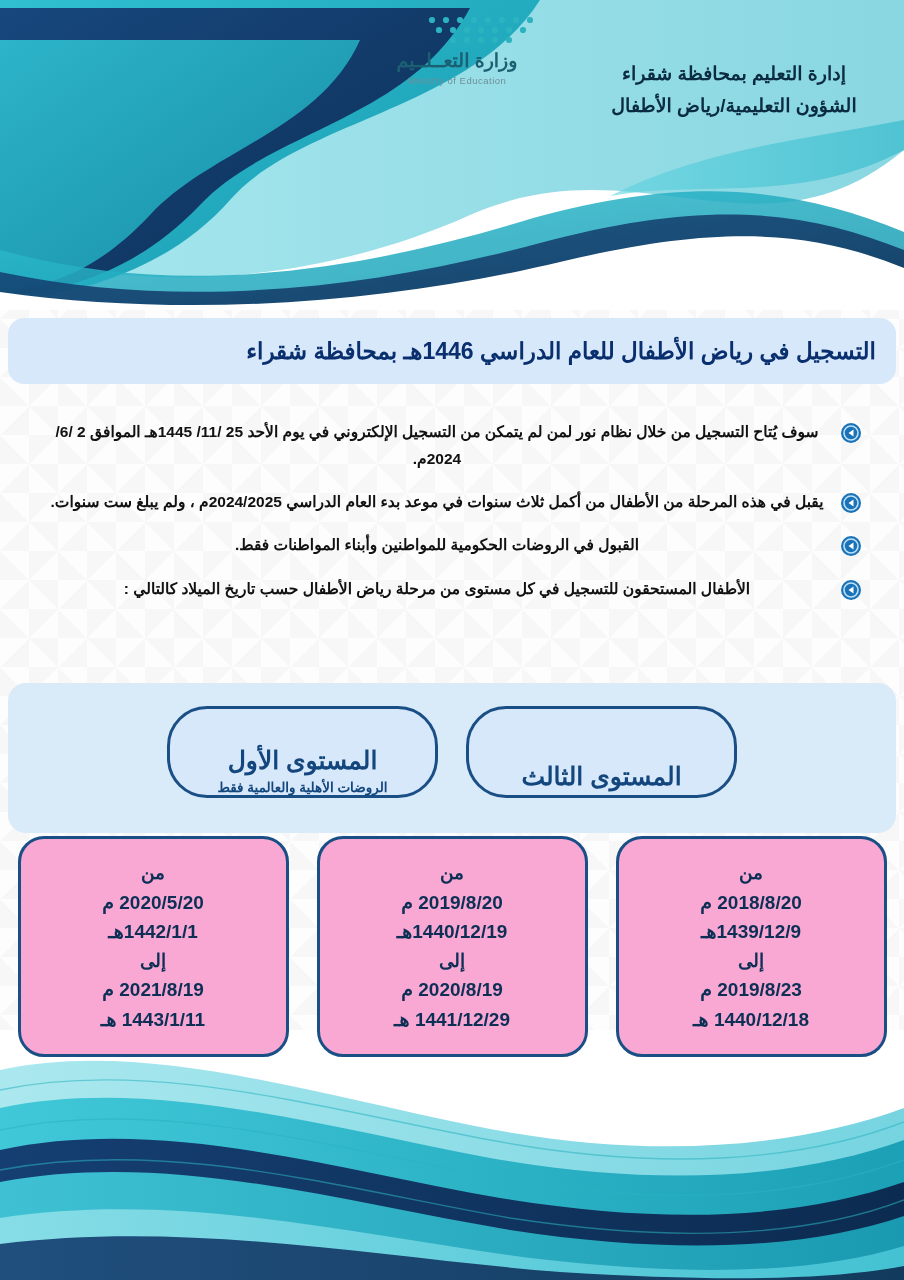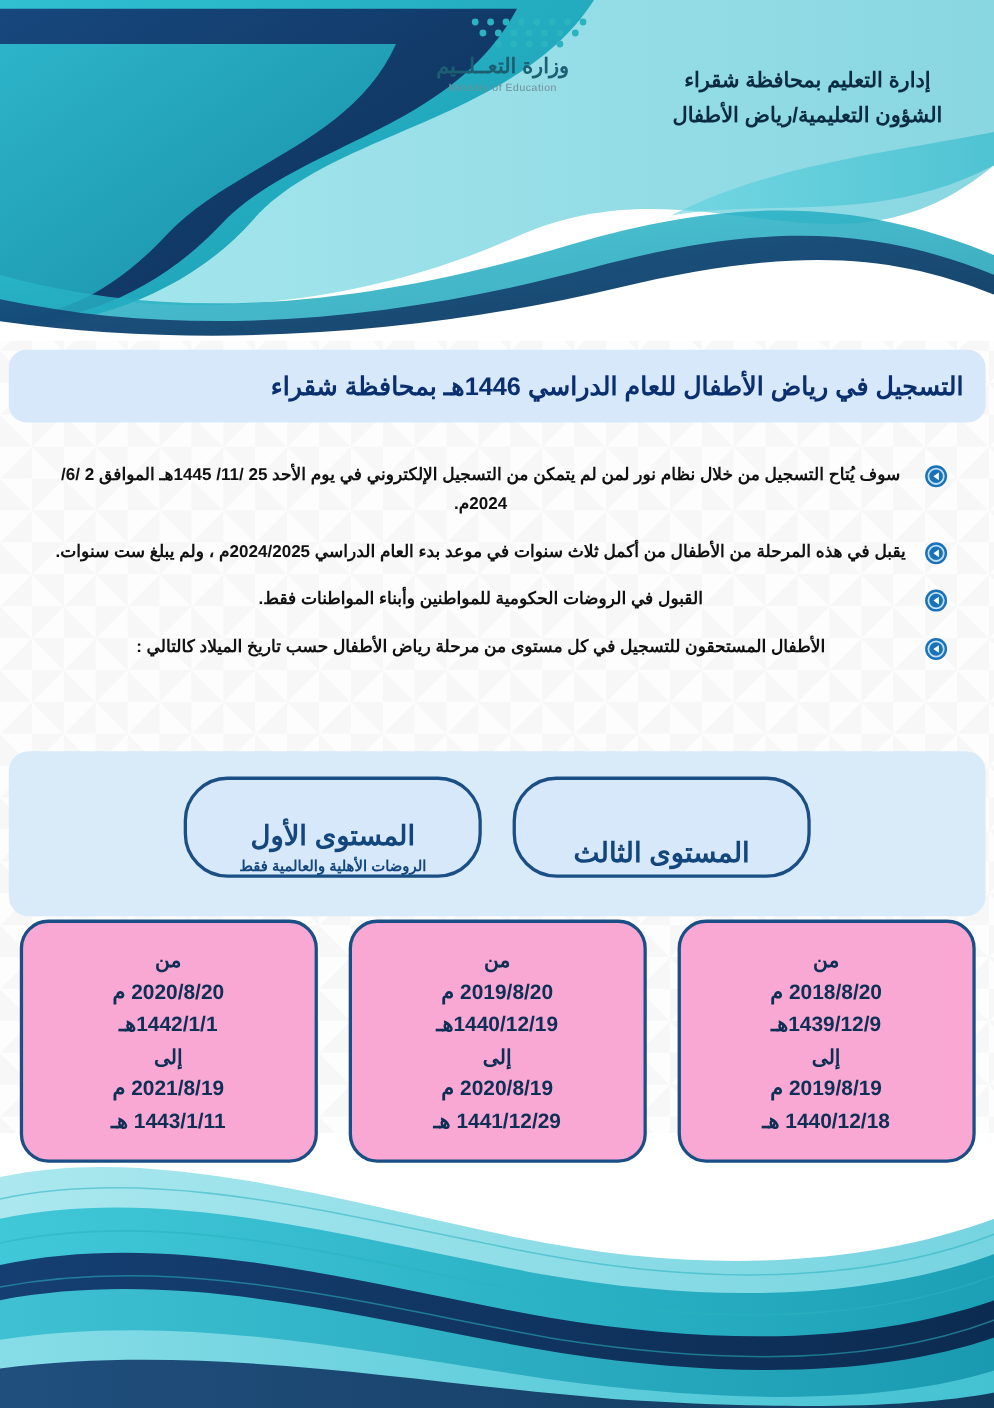--- a/index.html
+++ b/index.html
@@ -354,36 +354,36 @@
       <div class="lh-sub">الروضات الأهلية والعالمية فقط</div>
     </div>
   </div>
 
   <div class="dates-row">
     <div class="date-card">
       <div class="lbl">من</div>
       <div class="val">2018/8/20 م</div>
       <div class="val">1439/12/9هـ</div>
       <div class="lbl">إلى</div>
-      <div class="val">2019/8/19 م</div>
+      <div class="val">2019/8/23 م</div>
       <div class="val">1440/12/18 هـ</div>
     </div>
 
     <div class="date-card">
       <div class="lbl">من</div>
       <div class="val">2019/8/20 م</div>
       <div class="val">1440/12/19هـ</div>
       <div class="lbl">إلى</div>
       <div class="val">2020/8/19 م</div>
       <div class="val">1441/12/29 هـ</div>
     </div>
 
     <div class="date-card">
       <div class="lbl">من</div>
-      <div class="val">2020/8/20 م</div>
+      <div class="val">2020/5/20 م</div>
       <div class="val">1442/1/1هـ</div>
       <div class="lbl">إلى</div>
       <div class="val">2021/8/19 م</div>
       <div class="val">1443/1/11 هـ</div>
     </div>
   </div>
 
   <div class="footer">
     <svg width="904" height="250" viewBox="0 0 904 250" xmlns="http://www.w3.org/2000/svg">
       <defs>

